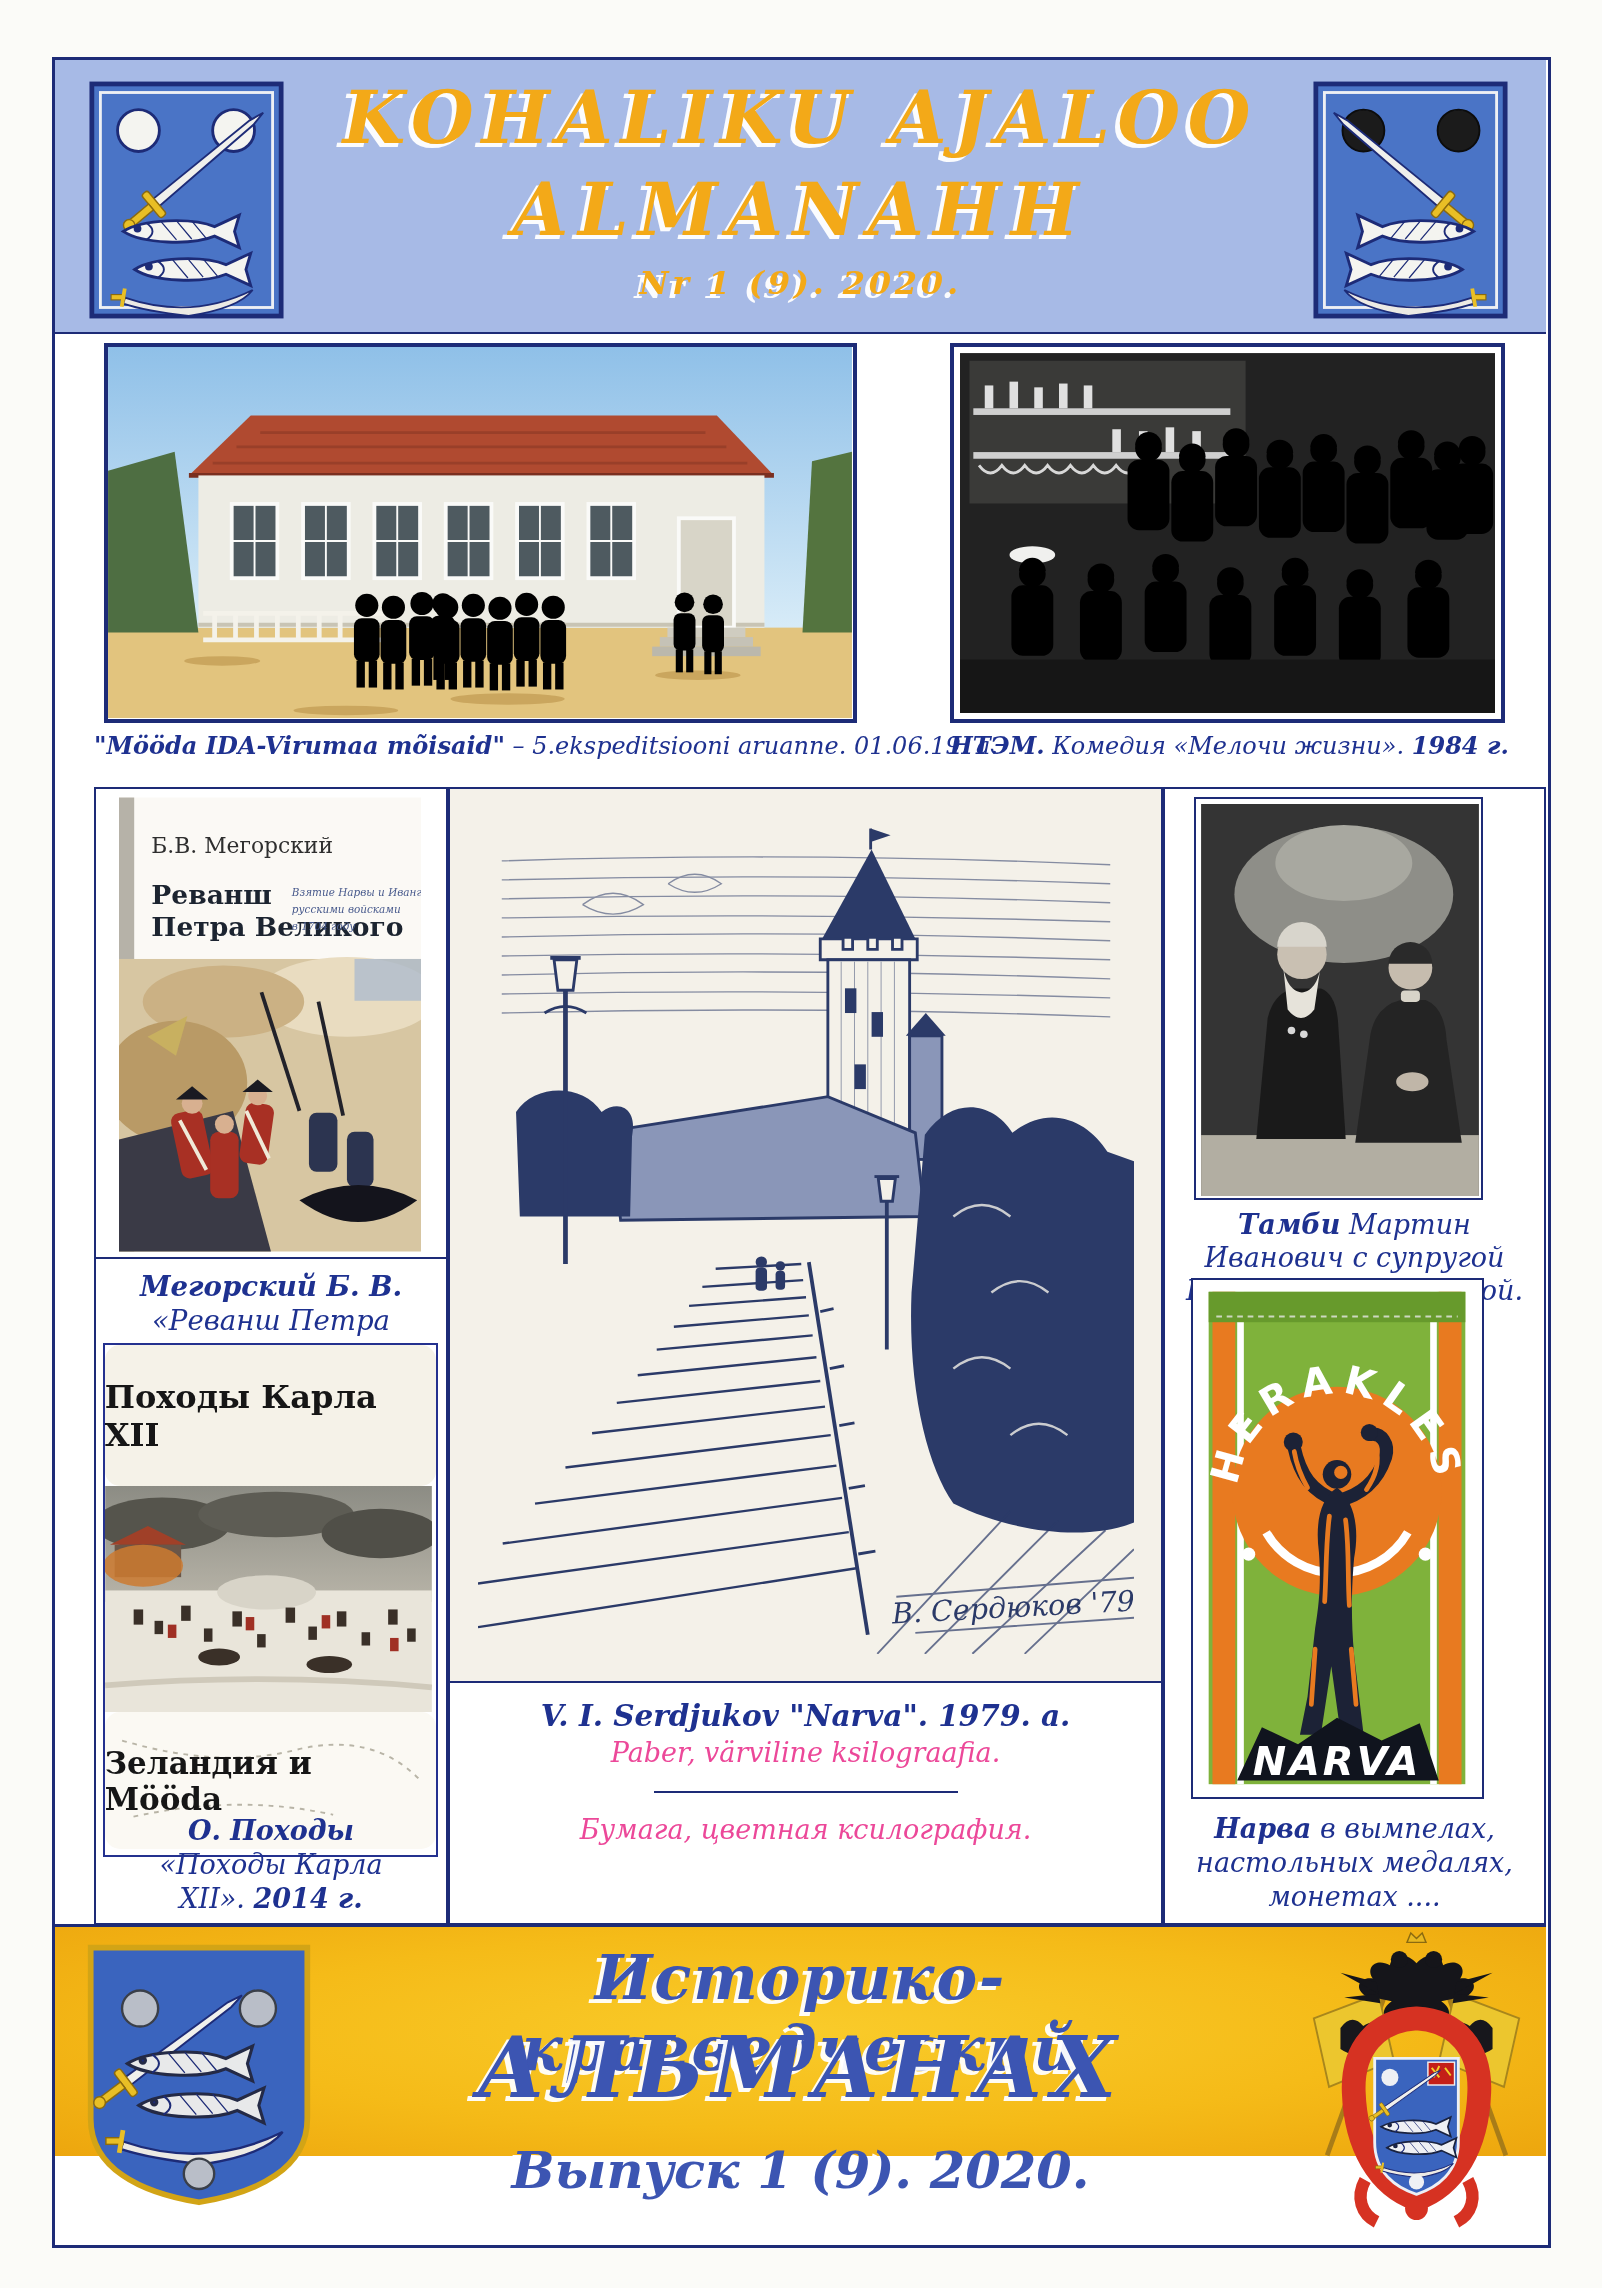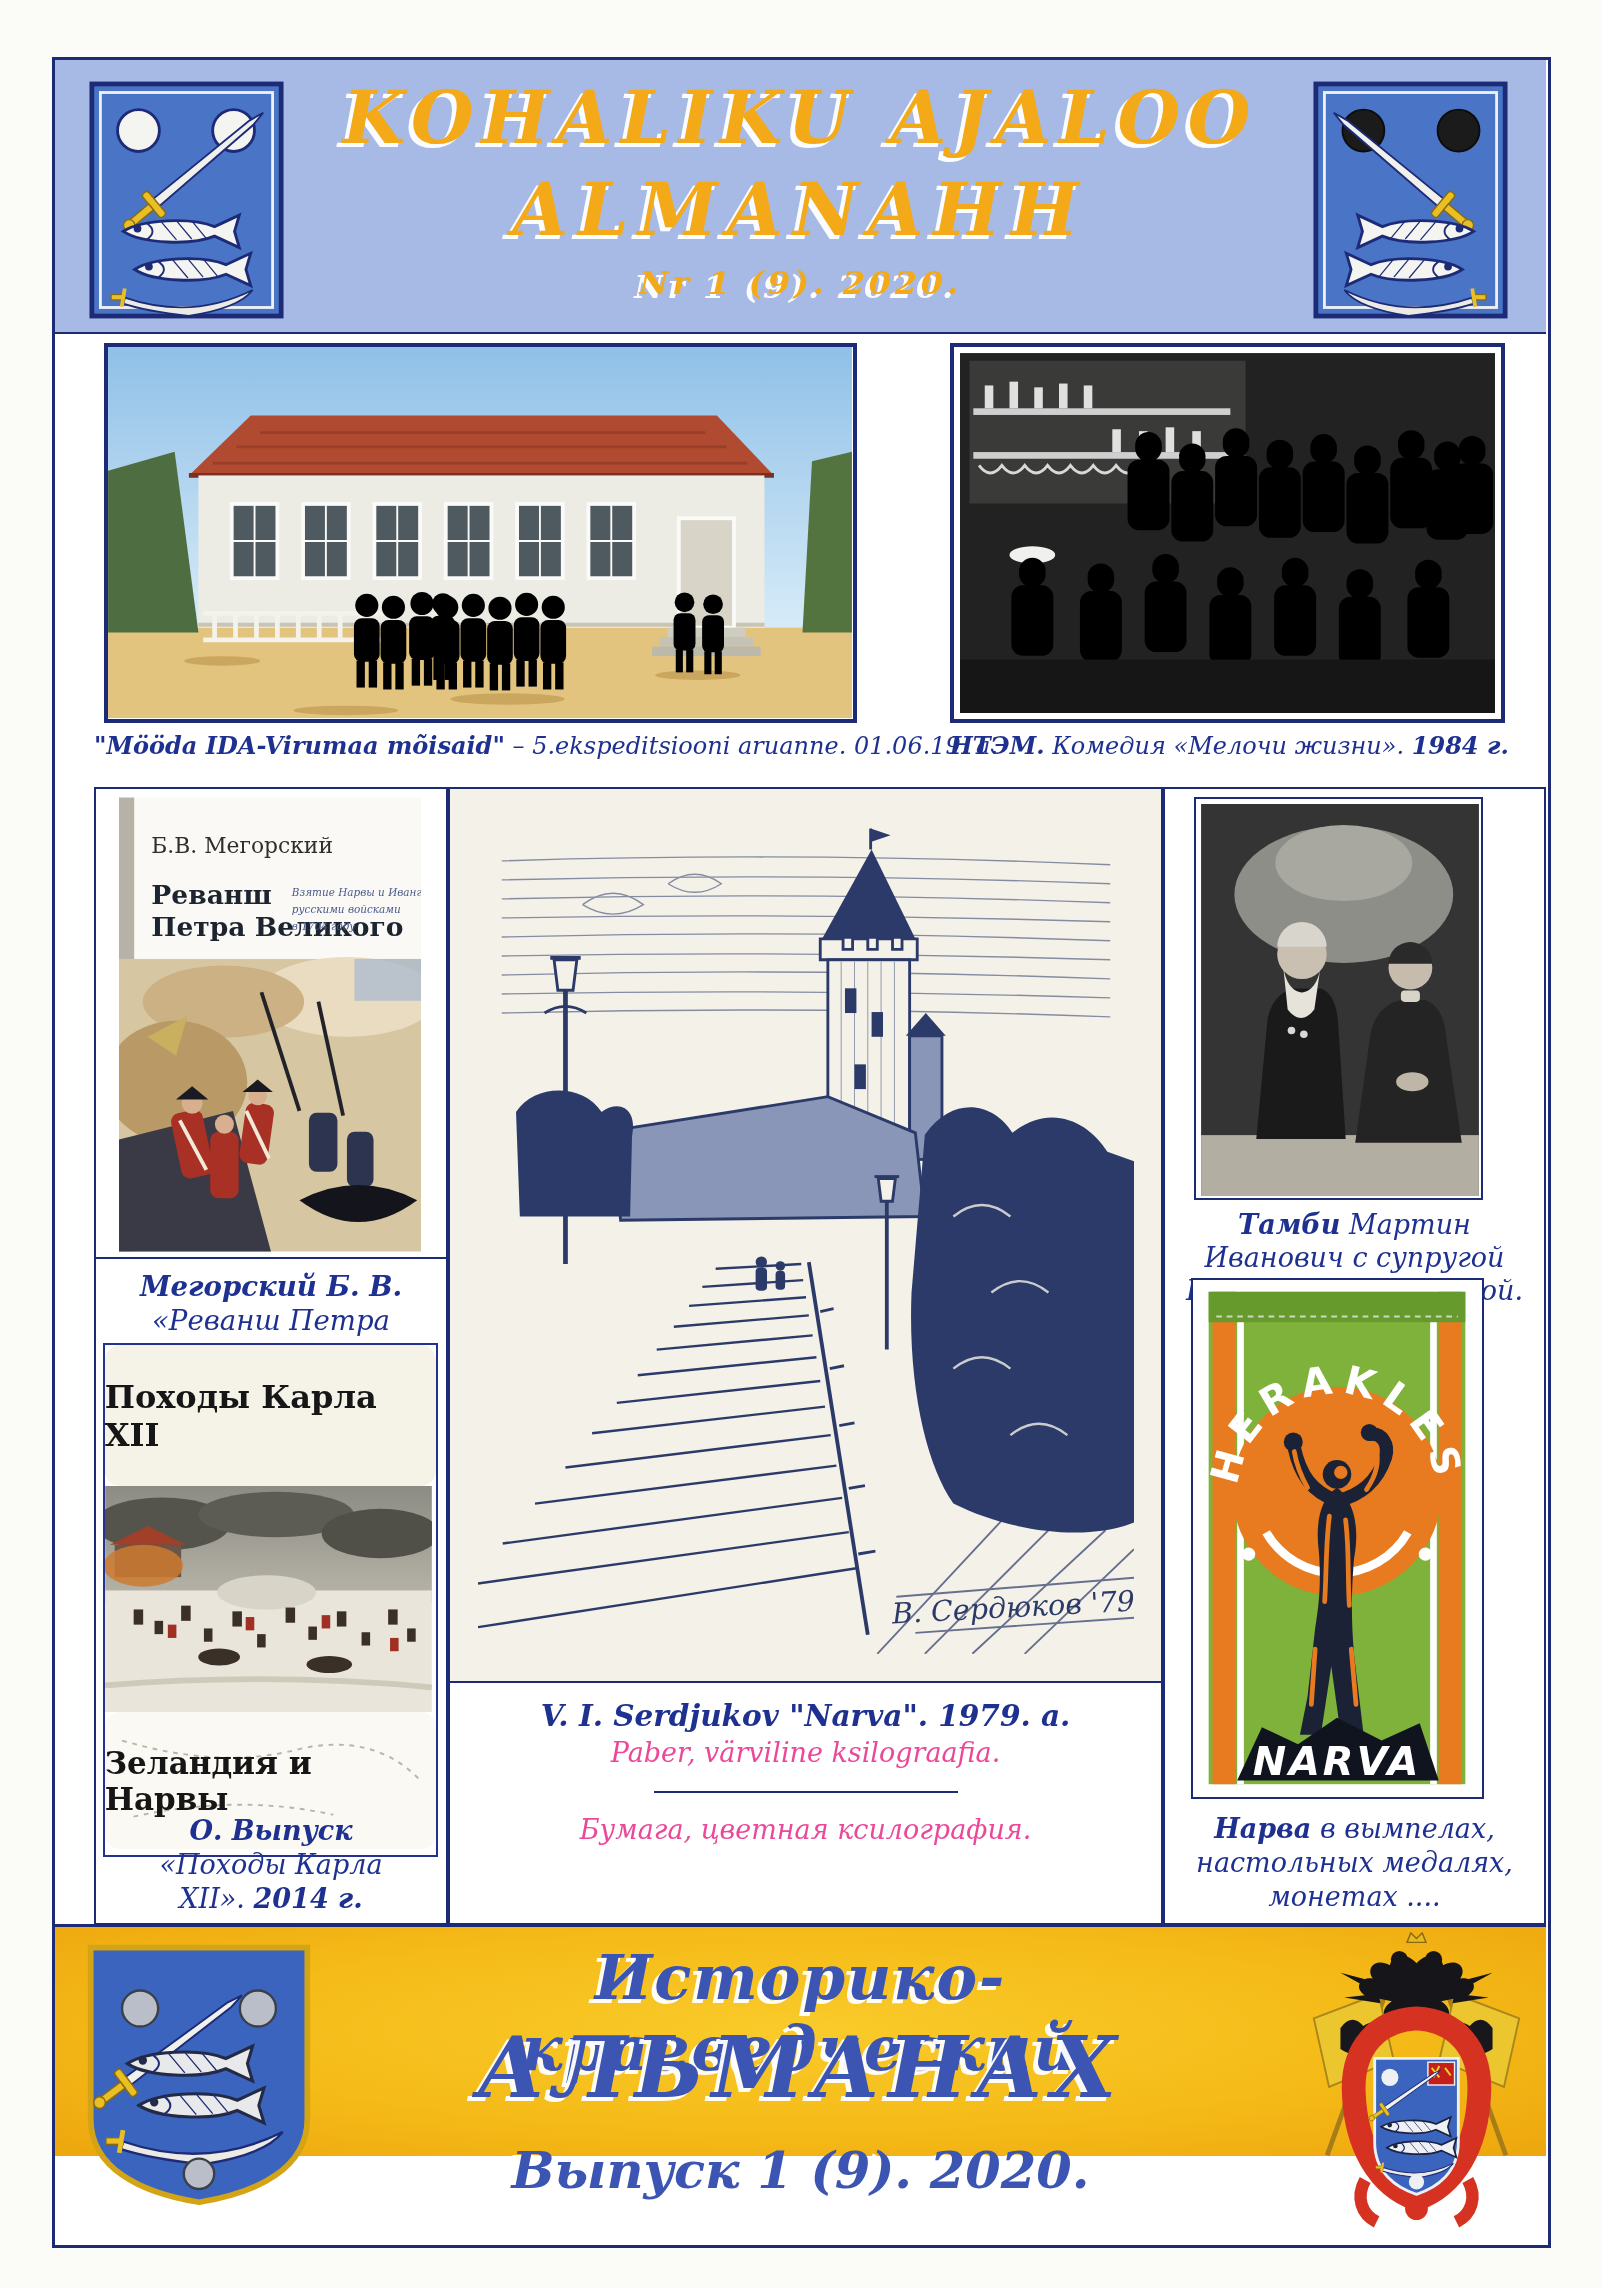--- a/index.html
+++ b/index.html
@@ -372,24 +372,24 @@
           <path d="M0,210 Q172,196 344,212" stroke="#cfc9ba" stroke-width="6" fill="none"></path>
         </svg>
       </div>
       <div class="band-bottom">
         <svg class="mapbg" width="327" height="137" viewBox="0 0 344 144">
           <g stroke="#b8b4a6" stroke-width="2" stroke-dasharray="5 6" fill="none">
             <path d="M18,30 Q120,60 200,40 T330,70"></path>
             <path d="M30,110 Q140,86 240,108"></path>
           </g>
         </svg>
-        <span class="bb-text">Зеландия и Нарвы</span>
+        <span class="bb-text">Зеландия и Mööda</span>
       </div>
     </div>
-    <div class="cap cap-sholin"><span class="inner"><span class="bd">О. Выпуск</span><span> «Походы Карла XII». </span><span class="bd">2014 г.</span></span></div>
+    <div class="cap cap-sholin"><span class="inner"><span class="bd">О. Походы</span><span> «Походы Карла XII». </span><span class="bd">2014 г.</span></span></div>
   </div>
 
   <div class="col col-center">
     <div class="engraving-wrap">
       <svg width="656" height="837" viewBox="0 0 690 880">
         <rect width="690" height="880" fill="#f4f1e9"></rect>
         <g stroke="#2b3a68" stroke-width="1.4" opacity=".55" fill="none">
           <path d="M25,46 Q340,36 665,50"></path>
             <path d="M25,66 Q340,58 665,70"></path>
           <path d="M25,86 Q340,78 665,90"></path>

